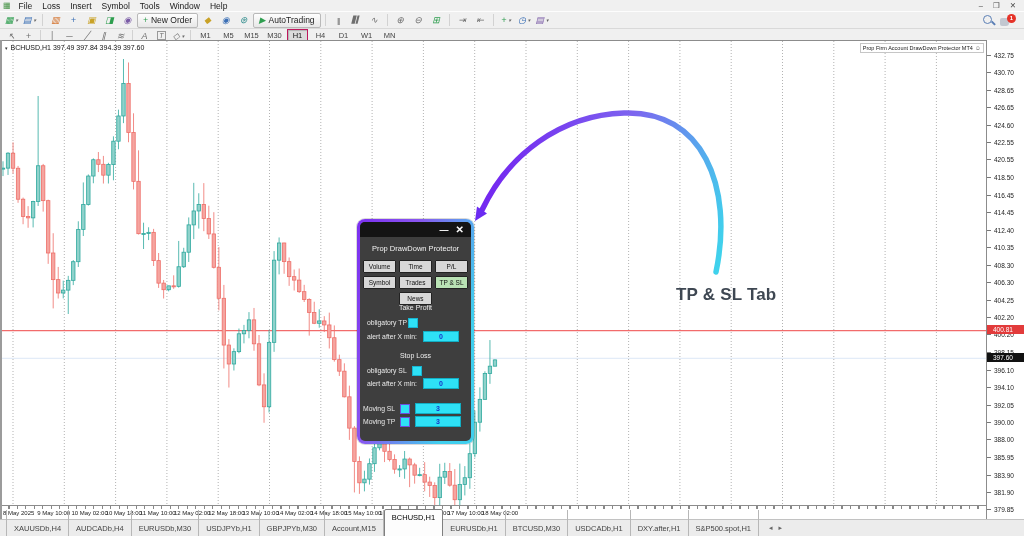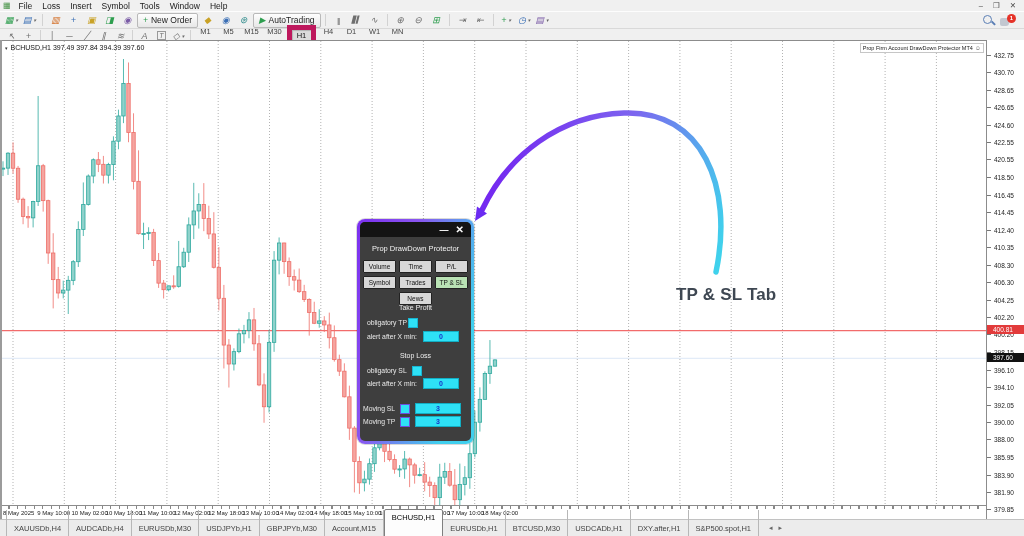--- a/index.html
+++ b/index.html
@@ -17,21 +17,21 @@
   #toolbar1{height:16px;background:#f0f0f0;border-top:1px solid #fdfdfd;border-bottom:1px solid #d9d9d9;display:flex;align-items:center;padding:0 3px;gap:1px}
   #toolbar2{height:13px;background:#f0f0f0;border-bottom:1px solid #cfcfcf;display:flex;align-items:center;padding:0 3px}
   .tbtn{height:13px;min-width:15px;display:flex;align-items:center;justify-content:center;font-size:9px;border:1px solid transparent;border-radius:2px;gap:1px;color:#555}
   .tbtn .caret{font-size:5px;color:#666;margin-left:1px}
   .btn-labeled{border:1px solid #b9b9b9;background:linear-gradient(#fefefe,#e7e7e7);padding:0 5px;height:13px;display:flex;gap:3px;align-items:center;font-size:8.5px;color:#222;border-radius:2px}
   .sep{width:1px;height:12px;background:#d2d2d2;margin:0 3px}
   .c-green{color:#2e9e4f}.c-blue{color:#3b6fb5}.c-orange{color:#d2691e}.c-gold{color:#c9a227}
   .c-teal{color:#2e8b8b}.c-purple{color:#7a5ba6}.c-gray{color:#6f6f6f}
   .tiny{font-size:7px;letter-spacing:-1px}
   .tf{min-width:19px;height:11px;display:flex;align-items:center;justify-content:center;font-size:7.5px;color:#444;border:1px solid transparent;margin:0 1px}
-  .tf.active{background:#dcdcdc;border:5px solid #be185d;box-shadow:inset 1px 1px 1px rgba(0,0,0,.18);color:#111}
+  .tf.active{background:#dcdcdc;border:1px solid #be185d;box-shadow:inset 1px 1px 1px rgba(0,0,0,.18);color:#111}
   .search-wrap{position:relative;width:14px;height:13px;margin-left:auto}
   .search-circle{position:absolute;left:2px;top:1px;width:7px;height:7px;border:1.5px solid #5b7fb5;border-radius:50%}
   .search-handle{position:absolute;left:9.5px;top:8.5px;width:4.5px;height:1.8px;background:#5b7fb5;transform:rotate(45deg)}
   .notif{position:relative;width:17px;height:13px;margin:0 5px 0 3px}
   .notif-base{position:absolute;left:1px;bottom:1px;width:9px;height:8px;background:#c2c7d0;border-radius:2px 2px 3px 2px}
   .notif-badge{position:absolute;right:0;top:0;width:9px;height:9px;border-radius:50%;background:#e53228;color:#fff;font-size:6px;display:flex;align-items:center;justify-content:center;font-weight:bold}
 
   
   #chart{position:absolute;left:0;top:40px;width:986px;height:465px;background:#fff;border-top:1px solid #8c8c8c;box-sizing:border-box}
   #plot{position:absolute;left:0;top:0}

